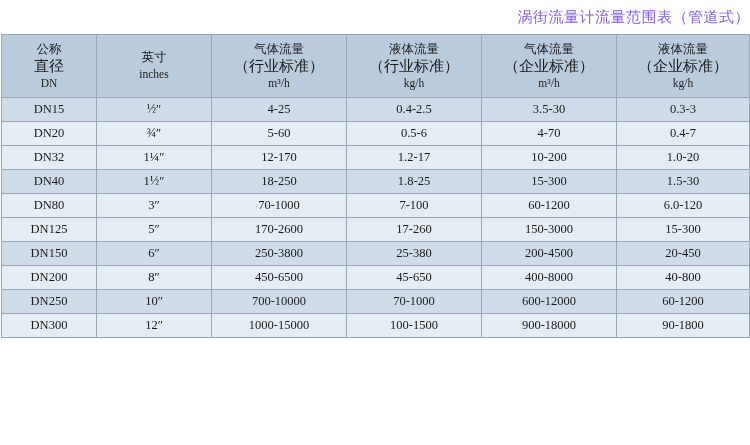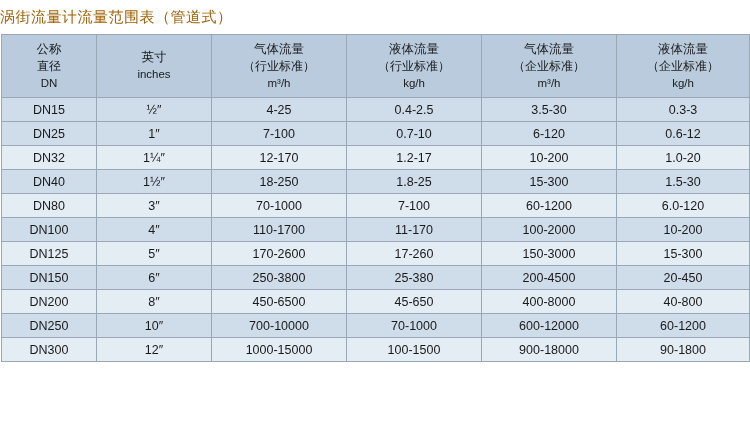--- a/index.html
+++ b/index.html
@@ -14,53 +14,54 @@
     overflow: hidden;
   }
   .page {
     width: 750px;
     height: 445px;
     position: relative;
     background: #ffffff;
     box-sizing: border-box;
   }
   .title {
-    text-align: left;
+    text-align: right;
     font-size: 15px;
-    color: #a16207;
+    color: #8b5cf6;
     font-weight: normal;
     padding-top: 8px;
     padding-bottom: 7px;
     letter-spacing: 0.5px;
   }
   table.flow-table {
     border-collapse: collapse;
     width: 748px;
     margin: 0 1px;
     table-layout: fixed;
+    font-family: Liberation Serif, serif;
   }
   table.flow-table th,
   table.flow-table td {
     border: 1px solid #9aa7b4;
     text-align: center;
     vertical-align: middle;
     font-size: 12.5px;
     color: #1a1a1a;
     font-weight: normal;
     padding: 0;
   }
   thead th {
     background: #b9cbdd;
     height: 62px;
     line-height: 17px;
     font-size: 13px;
   }
   thead th .sub {
     display: block;
-    font-size: 12px;
+    font-size: 15px;
   }
   thead th .sub-small {
     display: block;
     font-size: 11.5px;
   }
   tbody tr {
     height: 24px;
   }
   tbody tr.odd td {
     background: #cfdcea;
@@ -134,27 +135,27 @@
     </thead>
     <tbody id="table-body">
         <tr class="odd">
           <td class="col-dn">DN15</td>
           <td class="col-inch">½″</td>
           <td>4-25</td>
           <td>0.4-2.5</td>
           <td>3.5-30</td>
           <td>0.3-3</td>
         </tr>
-        <tr class="odd">
-          <td class="col-dn">DN25</td>
-          <td class="col-inch">1″</td>
-          <td>7-100</td>
-          <td>0.7-10</td>
-          <td>6-120</td>
-          <td>0.6-12</td>
+        <tr class="even">
+          <td class="col-dn">DN20</td>
+          <td class="col-inch">¾″</td>
+          <td>5-60</td>
+          <td>0.5-6</td>
+          <td>4-70</td>
+          <td>0.4-7</td>
         </tr>
         <tr class="even">
           <td class="col-dn">DN32</td>
           <td class="col-inch">1¼″</td>
           <td>12-170</td>
           <td>1.2-17</td>
           <td>10-200</td>
           <td>1.0-20</td>
         </tr>
         <tr class="odd">
@@ -166,28 +167,20 @@
           <td>1.5-30</td>
         </tr>
         <tr class="even">
           <td class="col-dn">DN80</td>
           <td class="col-inch">3″</td>
           <td>70-1000</td>
           <td>7-100</td>
           <td>60-1200</td>
           <td>6.0-120</td>
         </tr>
-        <tr class="odd">
-          <td class="col-dn">DN100</td>
-          <td class="col-inch">4″</td>
-          <td>110-1700</td>
-          <td>11-170</td>
-          <td>100-2000</td>
-          <td>10-200</td>
-        </tr>
         <tr class="even">
           <td class="col-dn">DN125</td>
           <td class="col-inch">5″</td>
           <td>170-2600</td>
           <td>17-260</td>
           <td>150-3000</td>
           <td>15-300</td>
         </tr>
         <tr class="odd">
           <td class="col-dn">DN150</td>

